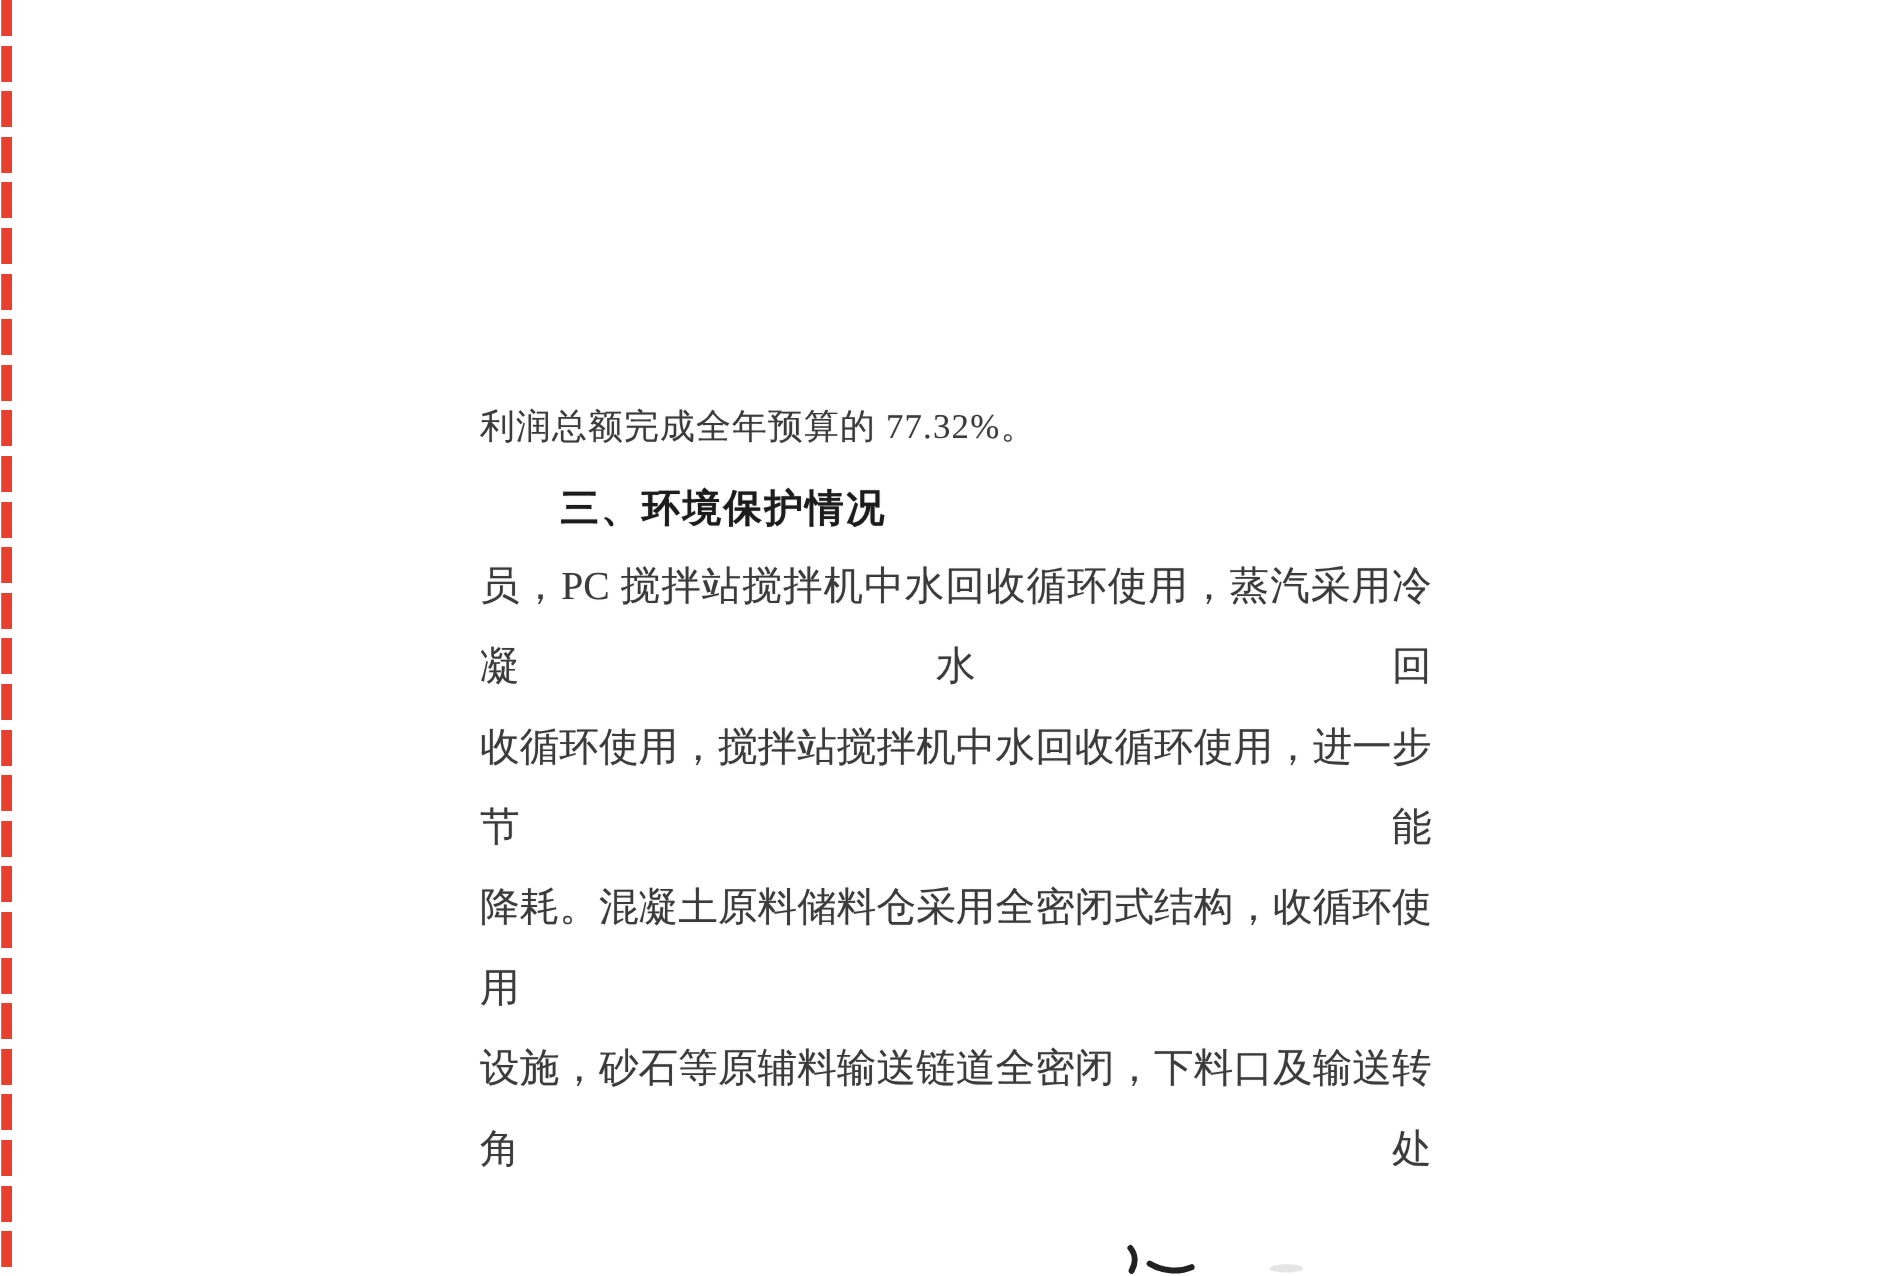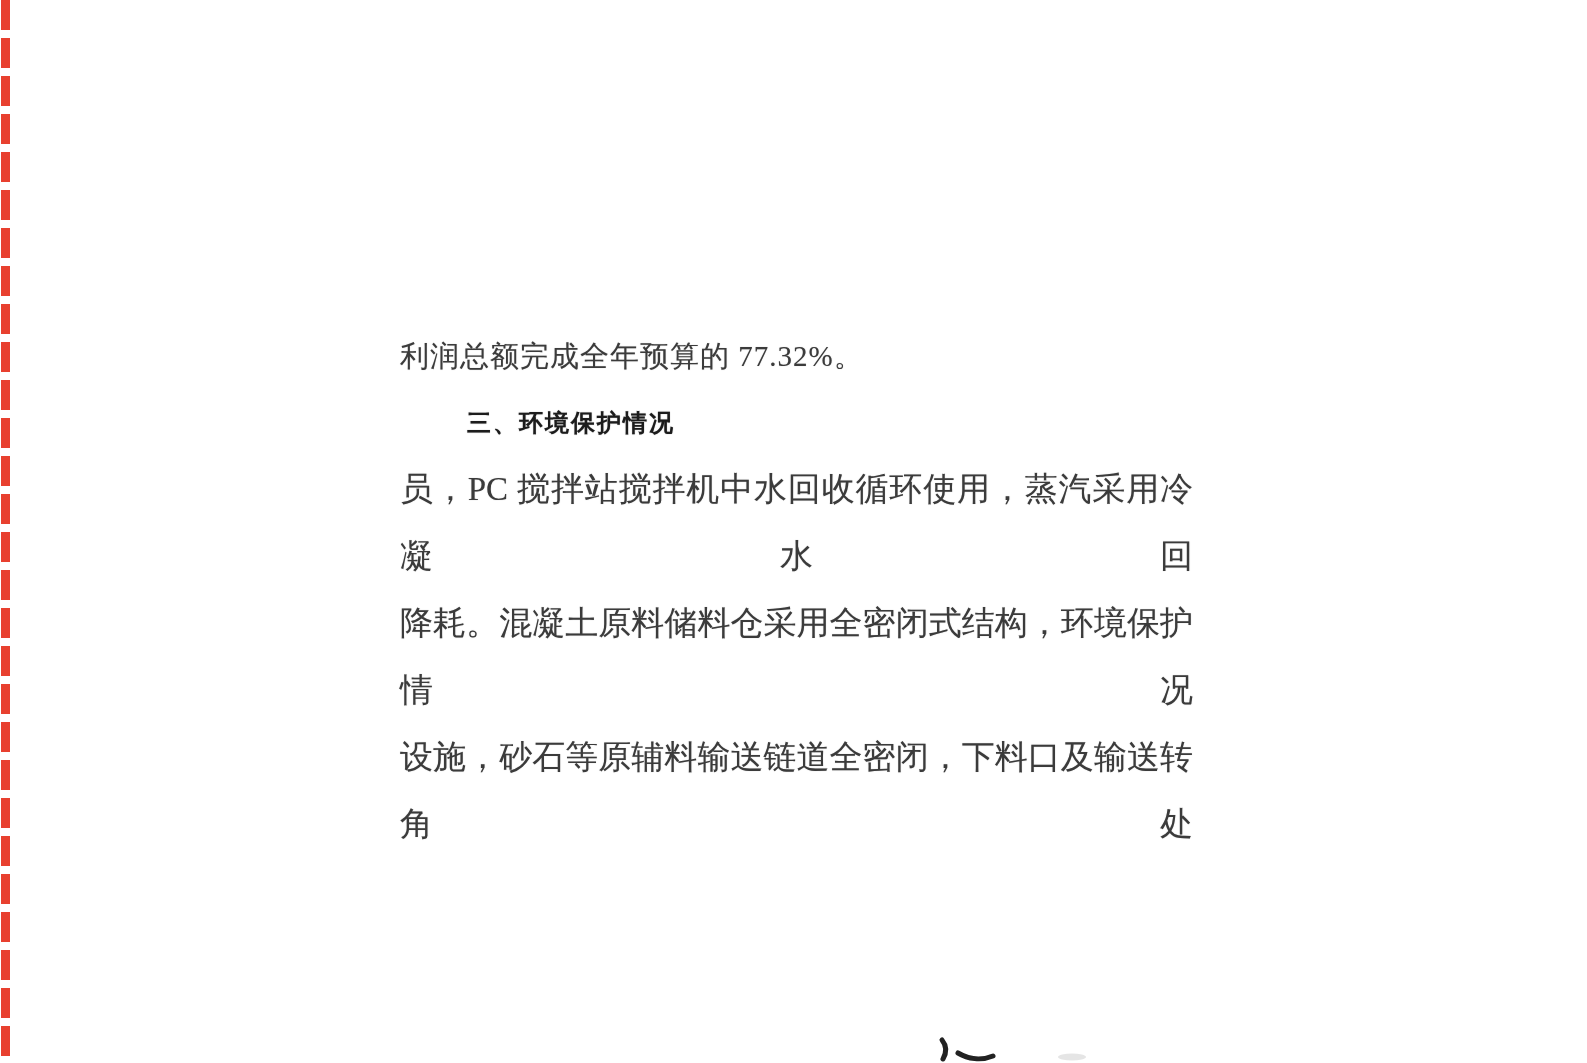--- a/index.html
+++ b/index.html
@@ -39,21 +39,21 @@
     text-shadow: 0 0 1px rgba(60,60,60,0.35);
   }
   .carryover {
     font-size: 29px;
     line-height: 68px;
     letter-spacing: 1px;
     text-align: left;
     white-space: nowrap;
   }
   .heading {
-    font-size: 24px;
+    font-size: 32px;
     line-height: 66px;
     font-weight: 700;
     color: #1c1c1c;
     padding-left: 67px;
     letter-spacing: 2px;
     text-shadow: 0 0 1px rgba(0,0,0,0.45);
     white-space: nowrap;
   }
   .bline {
     font-size: 33px;
@@ -78,21 +78,22 @@
 
   <div class="edge-marks"></div>
 
   <div class="text-block">
     <div class="carryover">利润总额完成全年预算的 77.32%。</div>
 
     <div class="heading">三、环境保护情况</div>
 
     <div>
       <div class="bline">员，PC 搅拌站搅拌机中水回收循环使用，蒸汽采用冷凝水回</div>
-      <div class="bline">降耗。混凝土原料储料仓采用全密闭式结构，环境保护情况</div>
+      <div class="bline">收循环使用，搅拌站搅拌机中水回收循环使用，进一步节能</div>
+      <div class="bline">降耗。混凝土原料储料仓采用全密闭式结构，收循环使用</div>
       <div class="bline">设施，砂石等原辅料输送链道全密闭，下料口及输送转角处</div>
 
     </div>
   </div>
 
   <svg class="pen-mark" width="180" height="27" viewBox="0 0 180 27">
     <path d="M 22 4 C 26 9, 27 16, 23 23" fill="none" stroke="#222222" stroke-width="5" stroke-linecap="round"></path>
     <path d="M 38 17 C 48 23, 61 25, 73 20" fill="none" stroke="#222222" stroke-width="5" stroke-linecap="round"></path>
     <ellipse cx="152" cy="21" rx="14" ry="3.5" fill="#000000" opacity="0.10"></ellipse>
   </svg>

